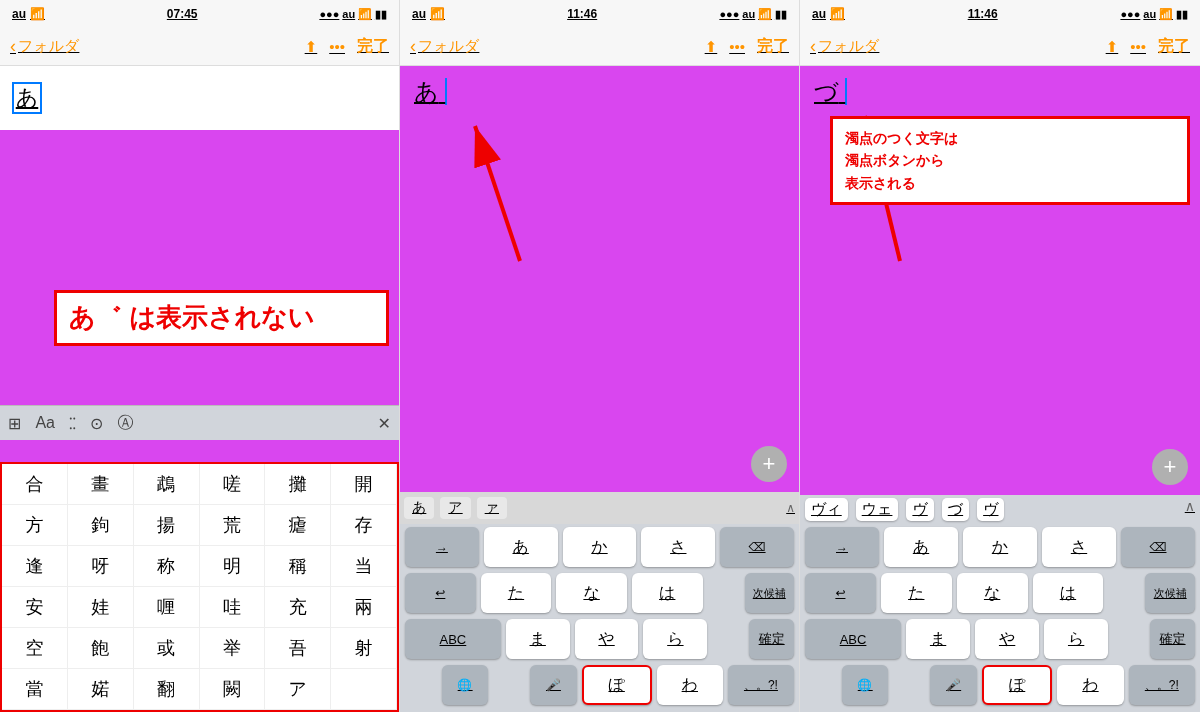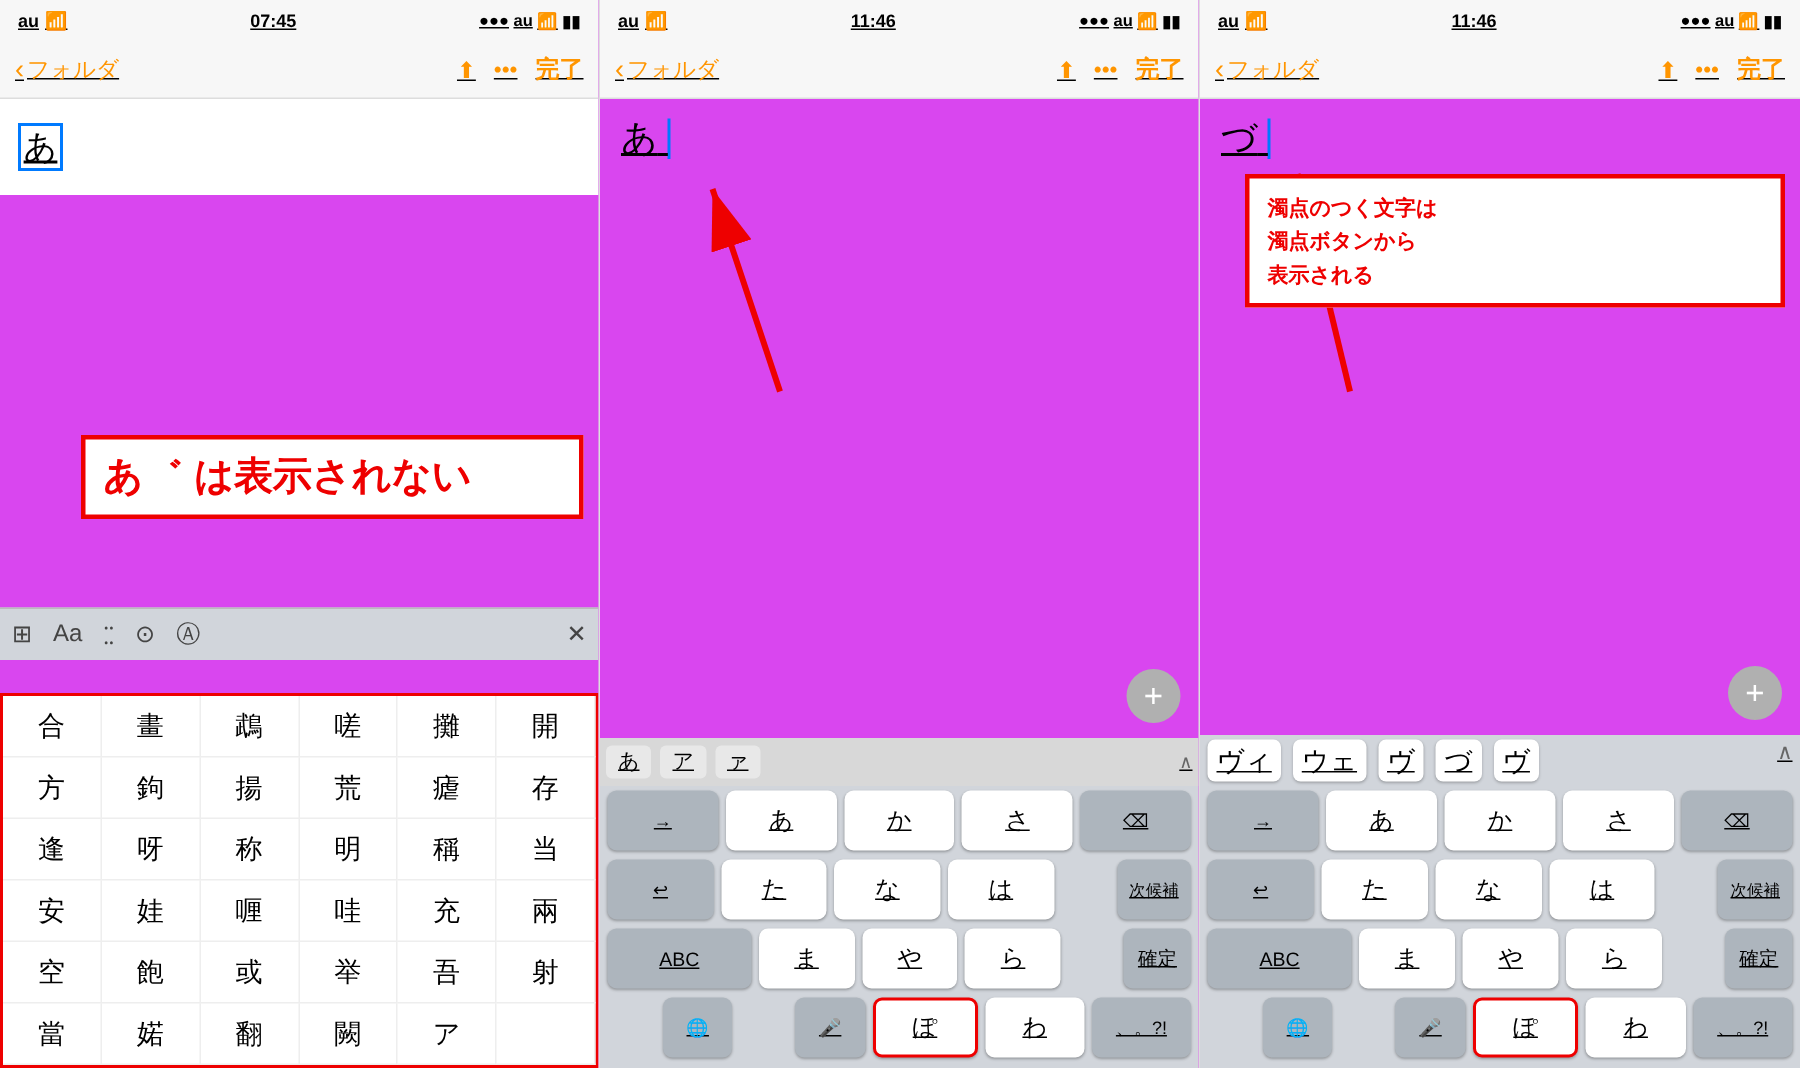--- a/index.html
+++ b/index.html
@@ -196,21 +196,21 @@
     .dakuten-row {
       display: flex; gap: 8px;
       padding: 3px 5px;
       background: #d1d5db;
       font-size: 14px;
     }
     .dk-item {
       padding: 2px 6px;
       background: #fff;
       border-radius: 5px;
-      font-size: 18px;
+      font-size: 15px;
       box-shadow: 0 1px 2px rgba(0,0,0,0.25);
     }
     .dk-spacer { flex: 1; }
 
     @keyframes blink {
       0%, 50% { border-color: #007AFF; }
       51%, 100% { border-color: transparent; }
     }
   </style>
 </head>

